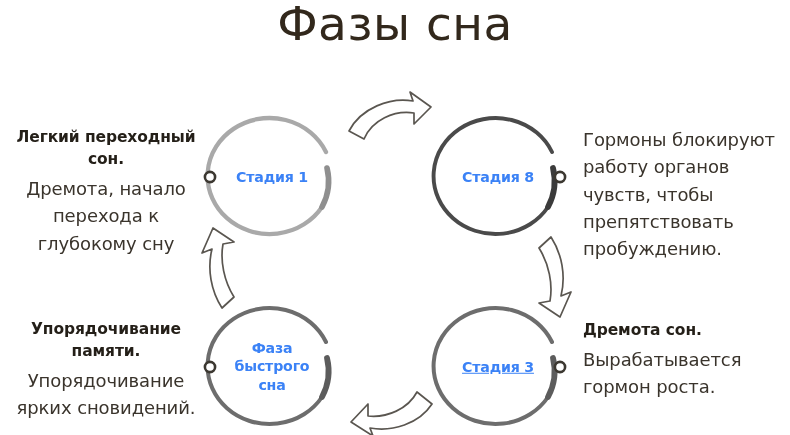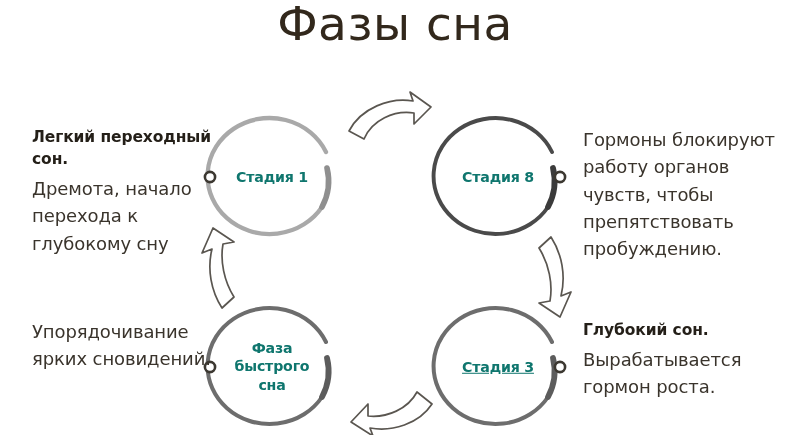--- a/index.html
+++ b/index.html
@@ -35,21 +35,21 @@
     color: #32281c;
     font-family: "DejaVu Sans", sans-serif;
     white-space: nowrap;
   }
 
   
   .side-block {
     position: absolute;
     width: 208px;
   }
-  .side-block.left  { left: 2px; text-align: left; margin-left: 30px; }
+  .side-block.left  { left: 2px; text-align: center; }
   .side-block.right { left: 583px; text-align: left; }
 
   .sb-heading {
     font-family: "DejaVu Sans", sans-serif;
     font-weight: bold;
     font-size: 15.5px;
     line-height: 1.42;
     color: #241f18;
     margin: 0 0 5px 0;
     letter-spacing: -0.1px;
@@ -68,21 +68,21 @@
   #block-bl { top: 318px; }
   #block-tr { top: 126px; }
   #block-br { top: 319px; }
 
   
   .circle-label {
     position: absolute;
     text-align: center;
     font-family: "DejaVu Sans", sans-serif;
     font-weight: bold;
-    color: #0f766e;
+    color: #3b82f6;
     font-size: 14.2px;
     line-height: 1.30;
     letter-spacing: -0.2px;
     transform: translate(-50%, -50%);
     white-space: pre-line;
     pointer-events: none;
   }
 </style>
 </head>
 <body>
@@ -171,23 +171,24 @@
 <div class="circle-label" style="left:272px; top:367px;">Фаза
 быстрого
 сна</div>
 
 <div id="block-tl" class="side-block left">
   <p class="sb-heading">Легкий переходный сон.</p>
   <p class="sb-body">Дремота, начало перехода к глубокому сну</p>
 </div>
 
 <div id="block-bl" class="side-block left">
+  <p class="sb-heading">Упорядочивание памяти.</p>
   <p class="sb-body">Упорядочивание ярких сновидений.</p>
 </div>
 
 <div id="block-tr" class="side-block right">
   <p class="sb-body">Гормоны блокируют работу органов чувств, чтобы препятствовать пробуждению.</p>
 </div>
 
 <div id="block-br" class="side-block right">
-  <p class="sb-heading">Глубокий сон.</p>
+  <p class="sb-heading">Дремота сон.</p>
   <p class="sb-body">Вырабатывается гормон роста.</p>
 </div>
 
 </body></html>

